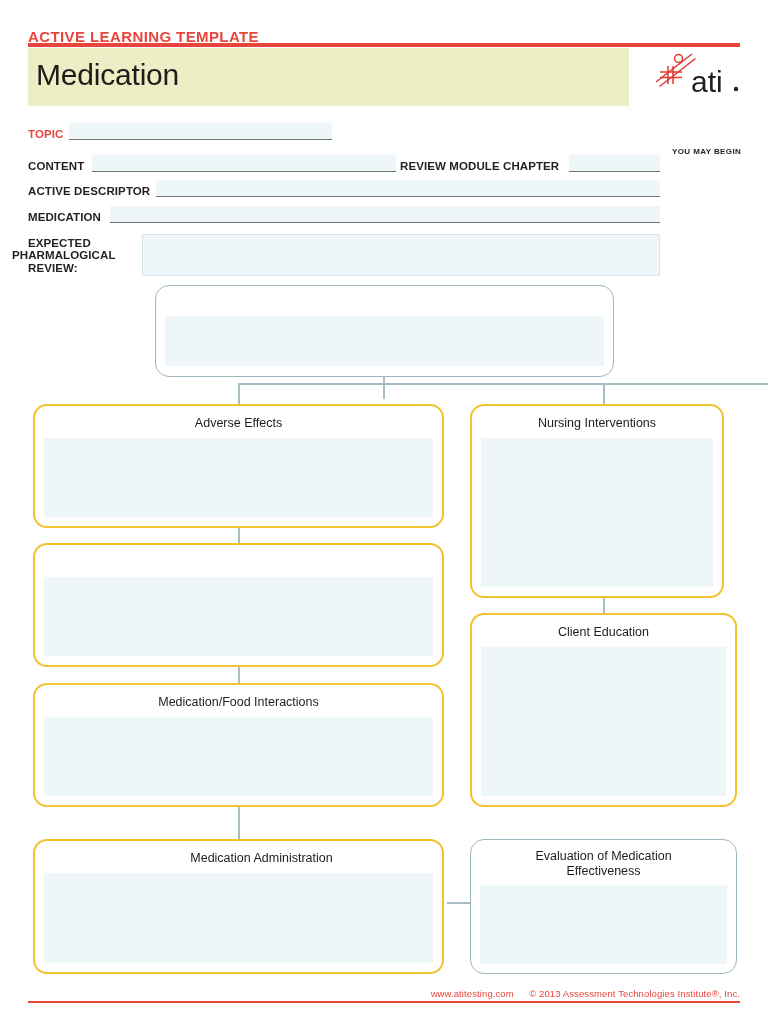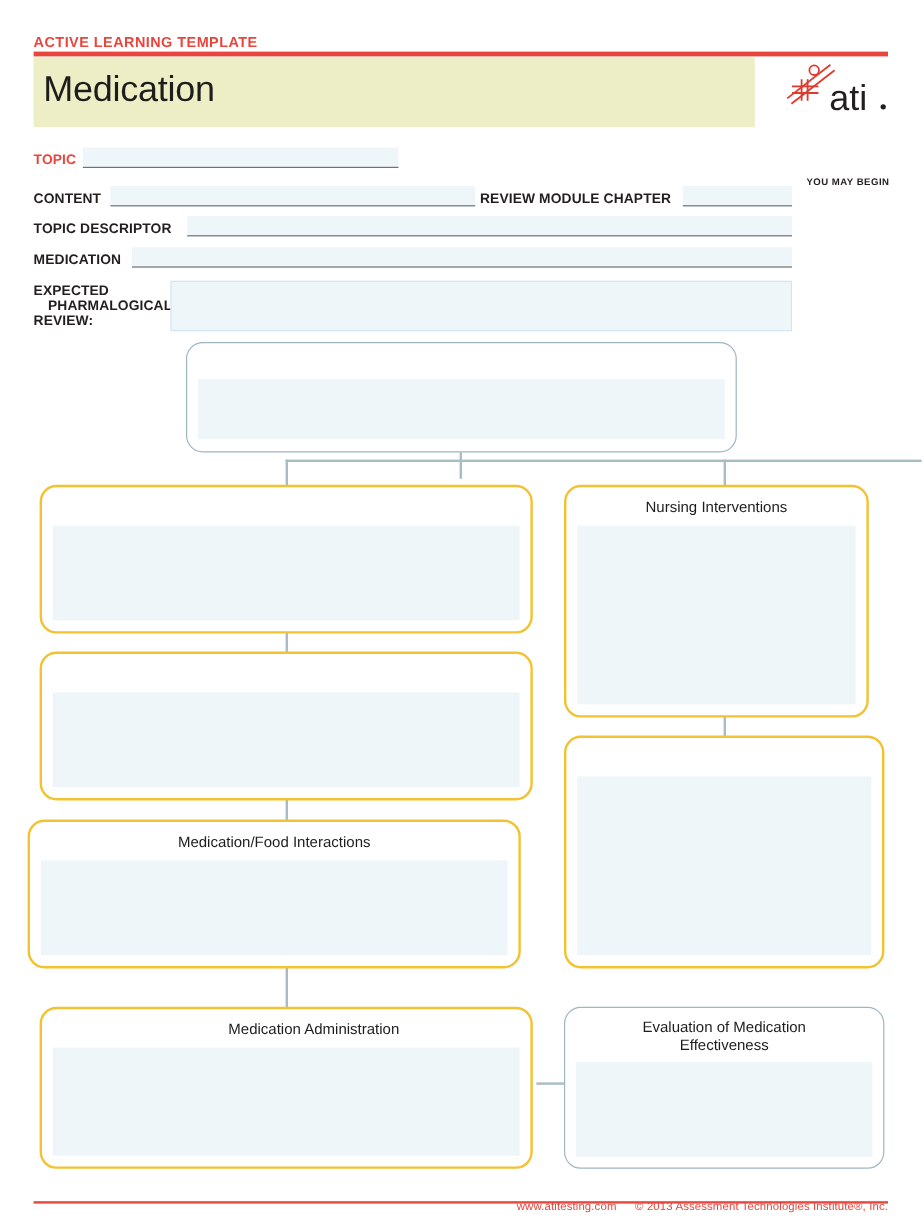--- a/index.html
+++ b/index.html
@@ -13,21 +13,21 @@
     position: relative;
     font-family: "Liberation Sans", sans-serif;
     overflow: hidden;
   }
 
   
   #kicker {
     position: absolute;
     left: 28px;
     top: 28px;
-    font-size: 12px;
+    font-size: 15px;
     font-weight: bold;
     letter-spacing: 0.4px;
     color: #e8453c;
   }
   #header-rule {
     position: absolute;
     left: 28px;
     top: 43px;
     width: 712px;
     height: 4px;
@@ -134,21 +134,20 @@
     background: #e8453c;
   }
   #footer-text {
     position: absolute;
     right: 30px;
     top: 988px;
     font-size: 9.5px;
     color: #e8453c;
     white-space: nowrap;
     letter-spacing: 0.1px;
-    margin-top: 12px;
   }
 </style>
 </head>
 <body>
 
 <div id="kicker">ACTIVE LEARNING TEMPLATE</div>
 <div id="header-rule"></div>
 <div id="title-band"></div>
 <div id="page-title">Medication</div>
 
@@ -171,28 +170,28 @@
 
 <div class="fld-label red" style="left:28px; top:128px;">TOPIC</div>
 <div class="fld-line" style="left:69px; top:123px; width:263px; height:17px;"></div>
 
 <div class="fld-label" style="left:28px; top:160px;">CONTENT</div>
 <div class="fld-line" style="left:92px; top:155px; width:304px; height:17px;"></div>
 
 <div class="fld-label" style="left:400px; top:160px;">REVIEW MODULE CHAPTER</div>
 <div class="fld-line" style="left:569px; top:155px; width:91px; height:17px;"></div>
 
-<div class="fld-label" style="left:28px; top:185px;">TOPIC DESCRIPTOR</div>
+<div class="fld-label" style="left:28px; top:185px;">ACTIVE DESCRIPTOR</div>
 <div class="fld-line" style="left:156px; top:180px; width:504px; height:17px;"></div>
 
 <div class="fld-label" style="left:28px; top:211px;">MEDICATION</div>
 <div class="fld-line" style="left:110px; top:206px; width:550px; height:17px;"></div>
 
 <div class="fld-label" style="left:28px; top:237px;">EXPECTED</div>
-<div class="fld-label" style="left:40px; top:249px;text-align:center;">PHARMALOGICAL</div>
+<div class="fld-label" style="left:12px; top:249px;text-align:center;">PHARMALOGICAL</div>
 <div class="fld-label" style="left:28px; top:262px;">REVIEW:</div>
 <div class="fld-box" style="left:142px; top:234px; width:518px; height:42px;"></div>
 
 <div class="conn v" style="left:383.4px; top:377px; height:22px;"></div>
 <div class="conn h" style="left:238px; top:383px; width:530px;"></div>
 <div class="conn v" style="left:238px; top:383px; height:22px;"></div>
 <div class="conn v" style="left:603px; top:383px; height:22px;"></div>
 
 <div class="conn v" style="left:238px; top:526px; height:21px;"></div>
 
@@ -202,43 +201,45 @@
 
 <div class="conn v" style="left:603px; top:597px; height:22px;"></div>
 
 <div class="conn h" style="left:447px; top:902px; width:31px;"></div>
 
 <div class="node slate" style="left:155px; top:285px; width:459px; height:92px;">
   <div class="node-fill" style="left:9px; top:30px; right:9px; bottom:10px;"></div>
 </div>
 
 <div class="node gold" style="left:33px; top:404px; width:411px; height:124px;">
+  <div class="node-title" style="top:10px;">Adverse Effects</div>
   <div class="node-fill" style="left:9px; top:32px; right:9px; bottom:9px;"></div>
 </div>
 
 <div class="node gold" style="left:33px; top:543px; width:411px; height:124px;">
   <div class="node-fill" style="left:9px; top:32px; right:9px; bottom:9px;"></div>
 </div>
 
-<div class="node gold" style="left:23px; top:683px; width:411px; height:124px;">
+<div class="node gold" style="left:33px; top:683px; width:411px; height:124px;">
   <div class="node-title" style="top:10px;">Medication/Food Interactions</div>
   <div class="node-fill" style="left:9px; top:32px; right:9px; bottom:9px;"></div>
 </div>
 
 <div class="node gold" style="left:33px; top:839px; width:411px; height:135px;">
   <div class="node-title" style="top:10px;padding-left:46px;">Medication Administration</div>
   <div class="node-fill" style="left:9px; top:32px; right:9px; bottom:9px;"></div>
 </div>
 
 <div class="node gold" style="left:470px; top:404px; width:254px; height:194px;">
   <div class="node-title" style="top:10px;">Nursing Interventions</div>
   <div class="node-fill" style="left:9px; top:32px; right:9px; bottom:9px;"></div>
 </div>
 
 <div class="node gold" style="left:470px; top:613px; width:267px; height:194px;">
+  <div class="node-title" style="top:10px;">Client Education</div>
   <div class="node-fill" style="left:9px; top:32px; right:9px; bottom:9px;"></div>
 </div>
 
 <div class="node slate" style="left:470px; top:839px; width:267px; height:135px;">
   <div class="node-title" style="top:24px;">Effectiveness</div>
   <div class="node-title" style="top:9px;">Evaluation of Medication</div>
   <div class="node-fill" style="left:9px; top:45px; right:9px; bottom:9px;"></div>
 </div>
 
 <div id="footer-text">

